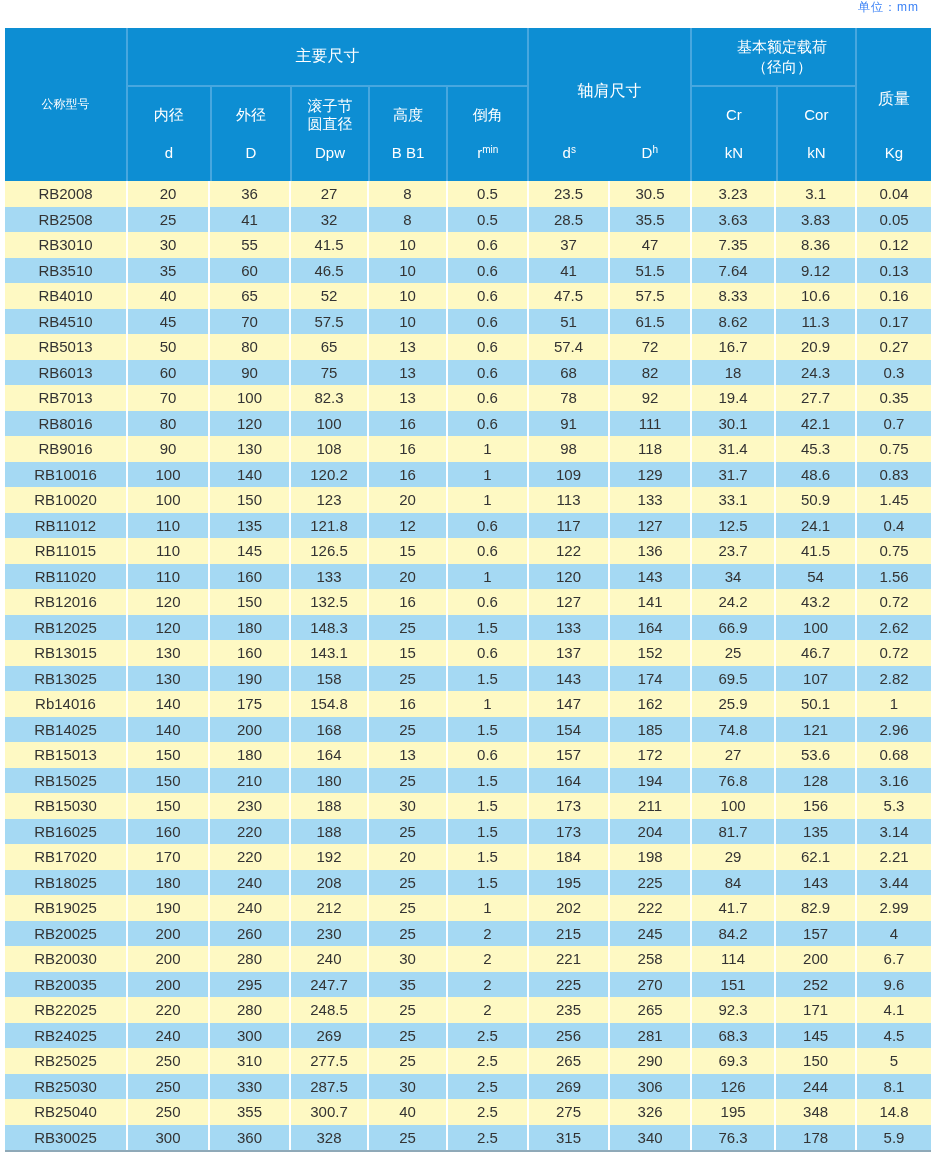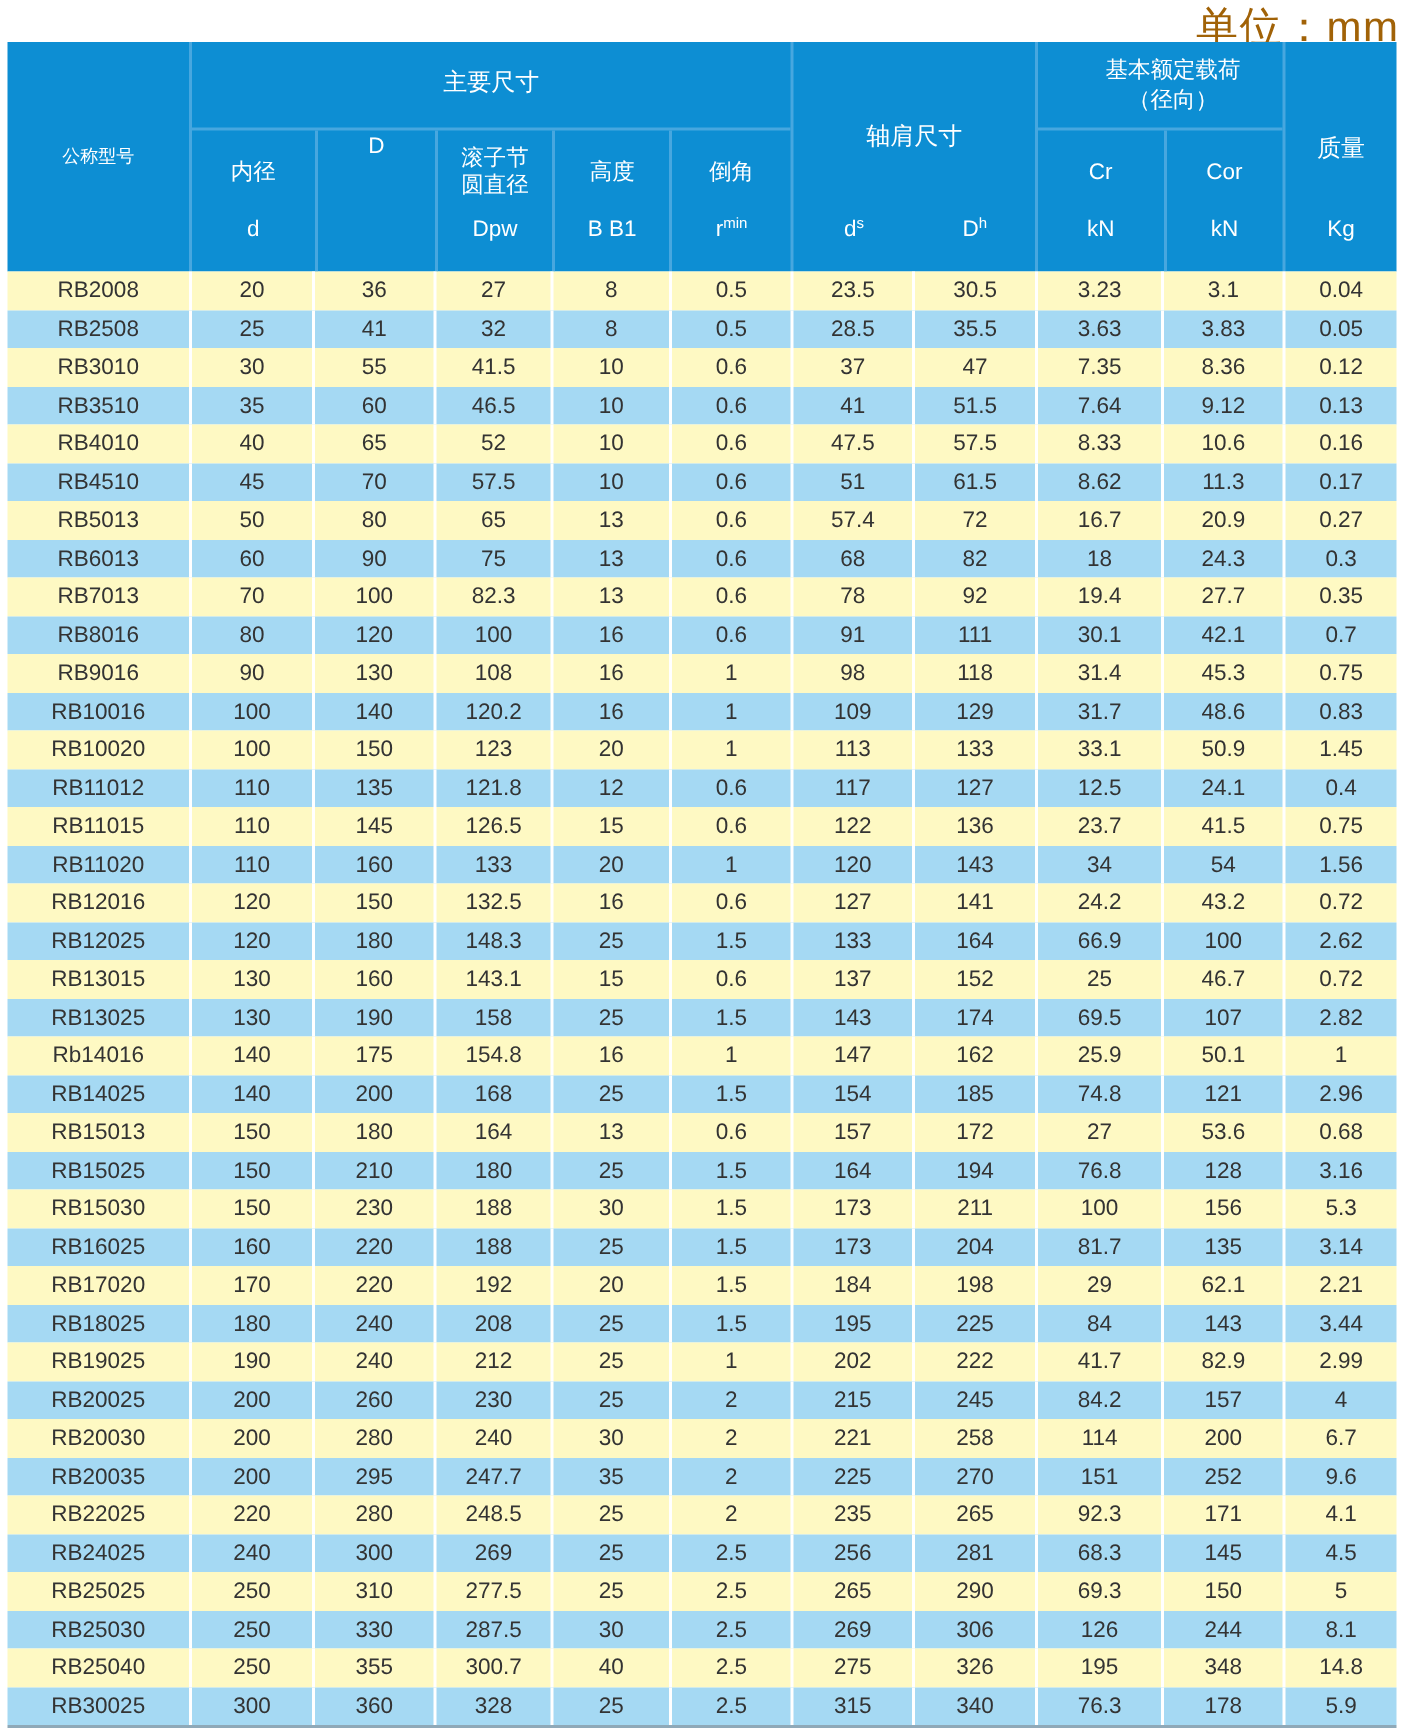--- a/index.html
+++ b/index.html
@@ -11,22 +11,22 @@
     --cols:13.07% 8.86% 8.75% 8.42% 8.53% 8.75% 8.75% 8.86% 9.07% 8.75% 1fr;
   }
   html,body{margin:0;padding:0;}
   body{
     width:935px;height:1152px;position:relative;overflow:hidden;
     background:#ffffff;
     font-family:"Liberation Sans","DejaVu Sans",sans-serif;
     color:var(--text-dark);
   }
   .unit-label{
-    position:absolute;top:-1px;right:2px;
-    font-size:28px;color:#a16207;letter-spacing:1px;
+    position:absolute;top:-1px;right:16px;
+    font-size:12px;color:#3b82f6;letter-spacing:1px;
   }
   .bearing-table{
     position:absolute;top:28px;left:5px;width:926px;
   }
   
   .thead{
     height:153px;box-sizing:border-box;
     background:var(--header-bg);color:#ffffff;
     display:grid;grid-template-columns:var(--cols);
   }
@@ -94,20 +94,21 @@
     <div class="h-col1">公称型号</div>
 
     <div class="h-main">
       <div class="group-label">主要尺寸</div>
       <div class="subs">
           <div class="sub">
             <div class="sub-name">内径</div>
             <div class="sub-sym">d</div>
           </div>
           <div class="sub">
+            <div class="sub-name">外径</div>
             <div class="sub-sym">D</div>
           </div>
           <div class="sub">
             <div class="sub-name">滚子节<br>圆直径</div>
             <div class="sub-sym">Dpw</div>
           </div>
           <div class="sub">
             <div class="sub-name">高度</div>
             <div class="sub-sym">B B1</div>
           </div>

